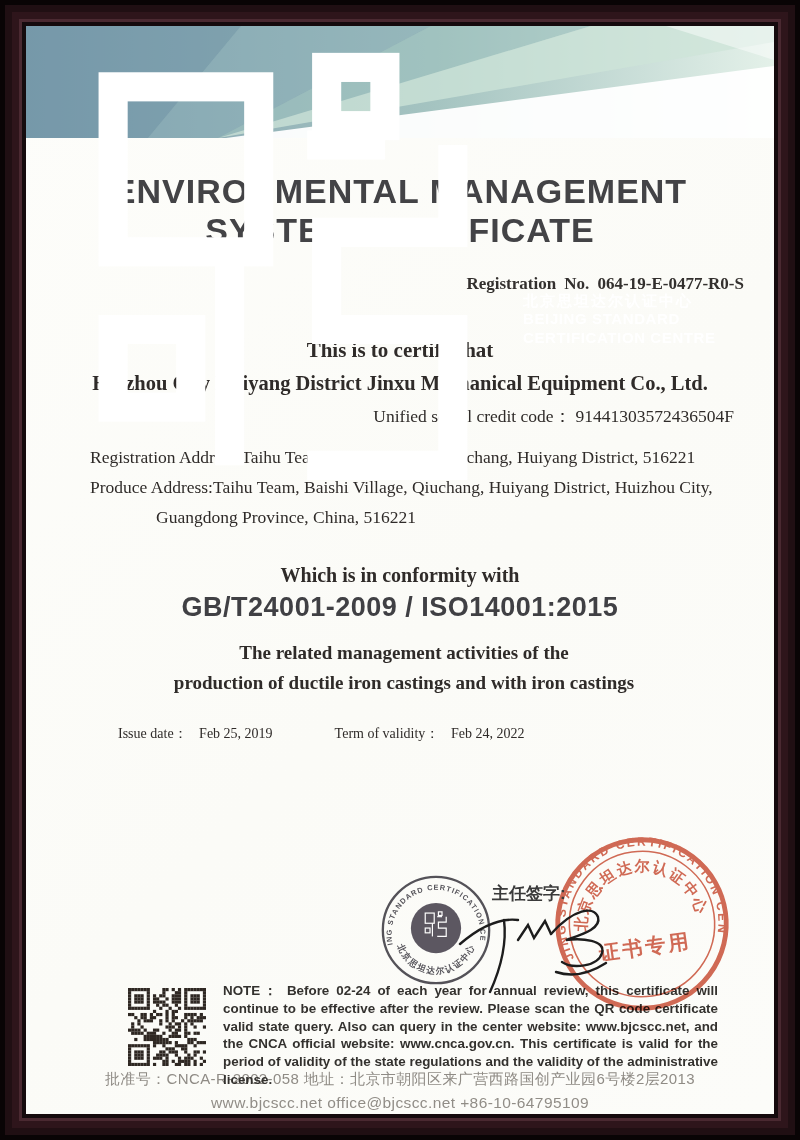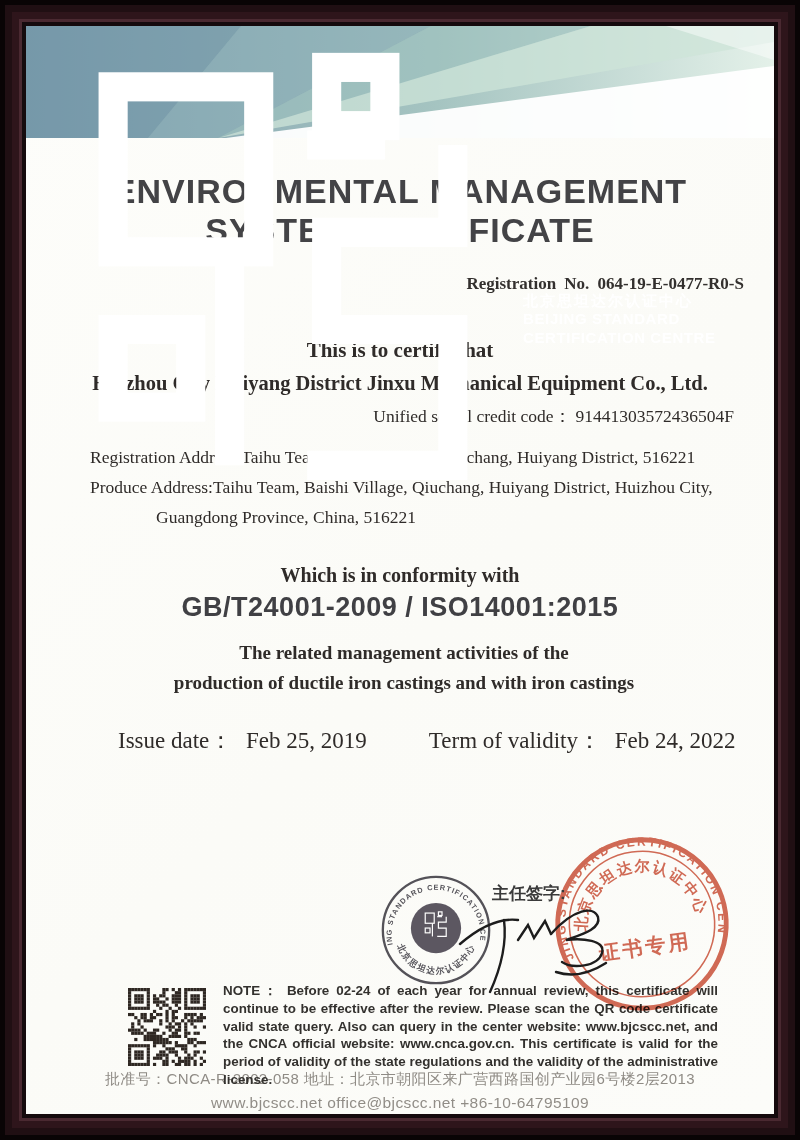--- a/index.html
+++ b/index.html
@@ -42,21 +42,21 @@
   .credit { margin-top:9px; text-align:right; padding-right:40px; font-size:17.5px; color:#2f2b29; }
   .addr { padding-left:64px; font-size:17.5px; color:#2f2b29; line-height:30px; }
   .addr-first { margin-top:14px; }
   .addr-indent { padding-left:130px; }
   .conf-head { margin-top:32px; text-align:center; font-weight:bold; font-size:20px; color:#2f2b29; }
   .standard { margin-top:5px; text-align:center; font-family:"Liberation Sans", sans-serif;
               font-weight:bold; font-size:27px; letter-spacing:0.5px; color:#404044; }
   .scope-head { margin-top:9px; text-align:center; font-weight:bold; font-size:19px; color:#2f2b29; }
   .scope-line { text-align:center; font-weight:bold; font-size:19px; color:#2f2b29; line-height:30px;padding-left:8px; }
   .scope-first { margin-top:15px; }
-  .dates { margin-top:27px; display:flex; padding-left:92px; gap:62px; font-size:23px; color:#2f2b29; }
+  .dates { margin-top:27px; display:flex; padding-left:92px; gap:62px; font-size:14px; color:#2f2b29; }
   .date-pair .lab { font-weight:normal; }
   .date-pair .val { margin-left:8px; }
 
   
   .seal-black { position:absolute; left:352px; top:846px; width:116px; height:116px; z-index:2; opacity:.92; }
   .director { position:absolute; left:466px; top:856px; font-family:"Liberation Sans", sans-serif;
               font-weight:bold; font-size:17px; color:#3a3a3a; z-index:5; }
   .signature { position:absolute; left:426px; top:866px; width:190px; height:108px; z-index:6; }
   .seal-red { position:absolute; left:524px; top:806px; width:184px; height:184px; z-index:4;
               mix-blend-mode:multiply; opacity:.93; transform:rotate(-8deg); }

